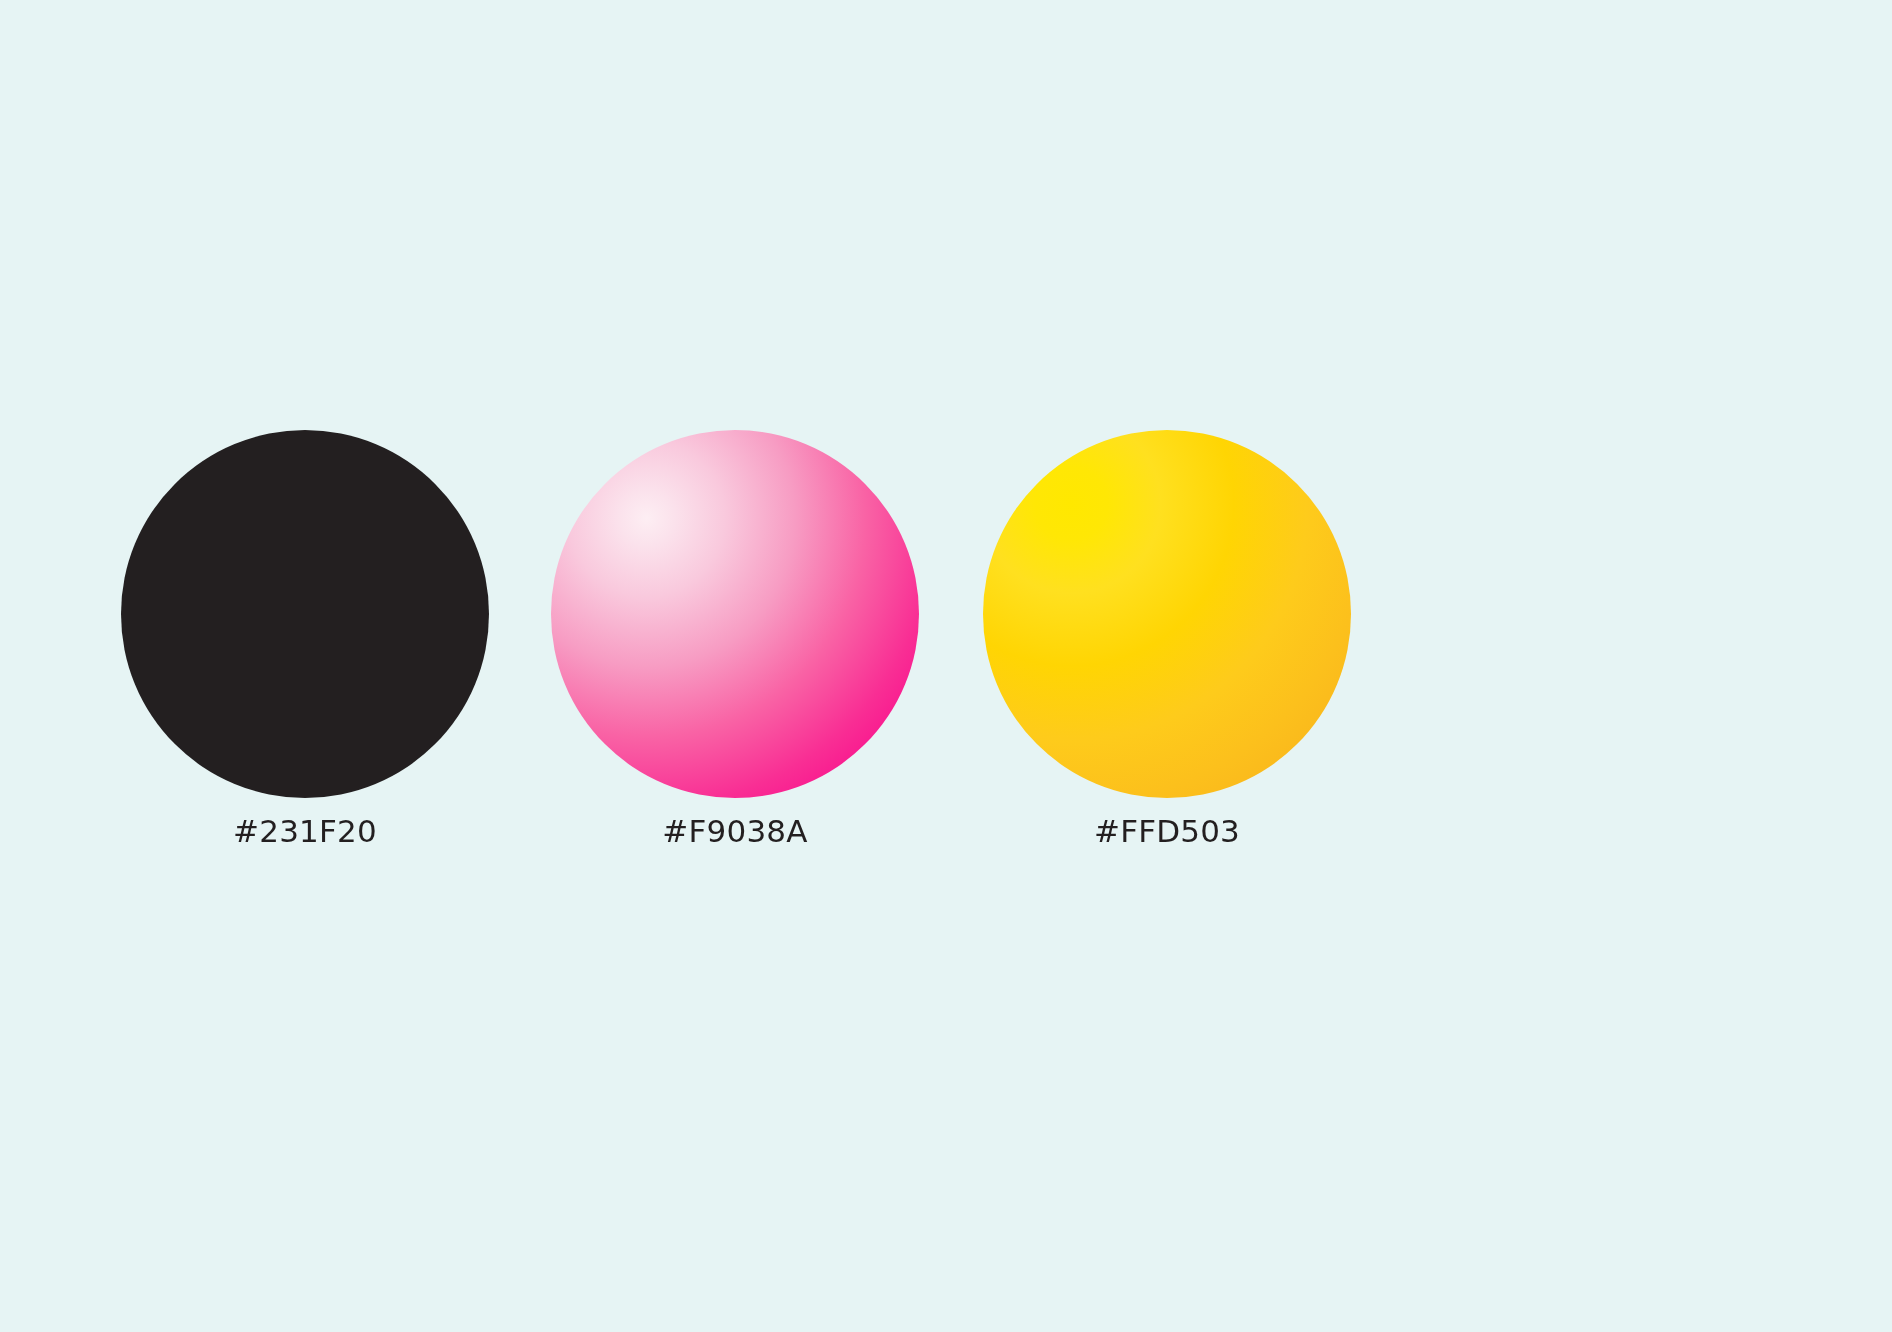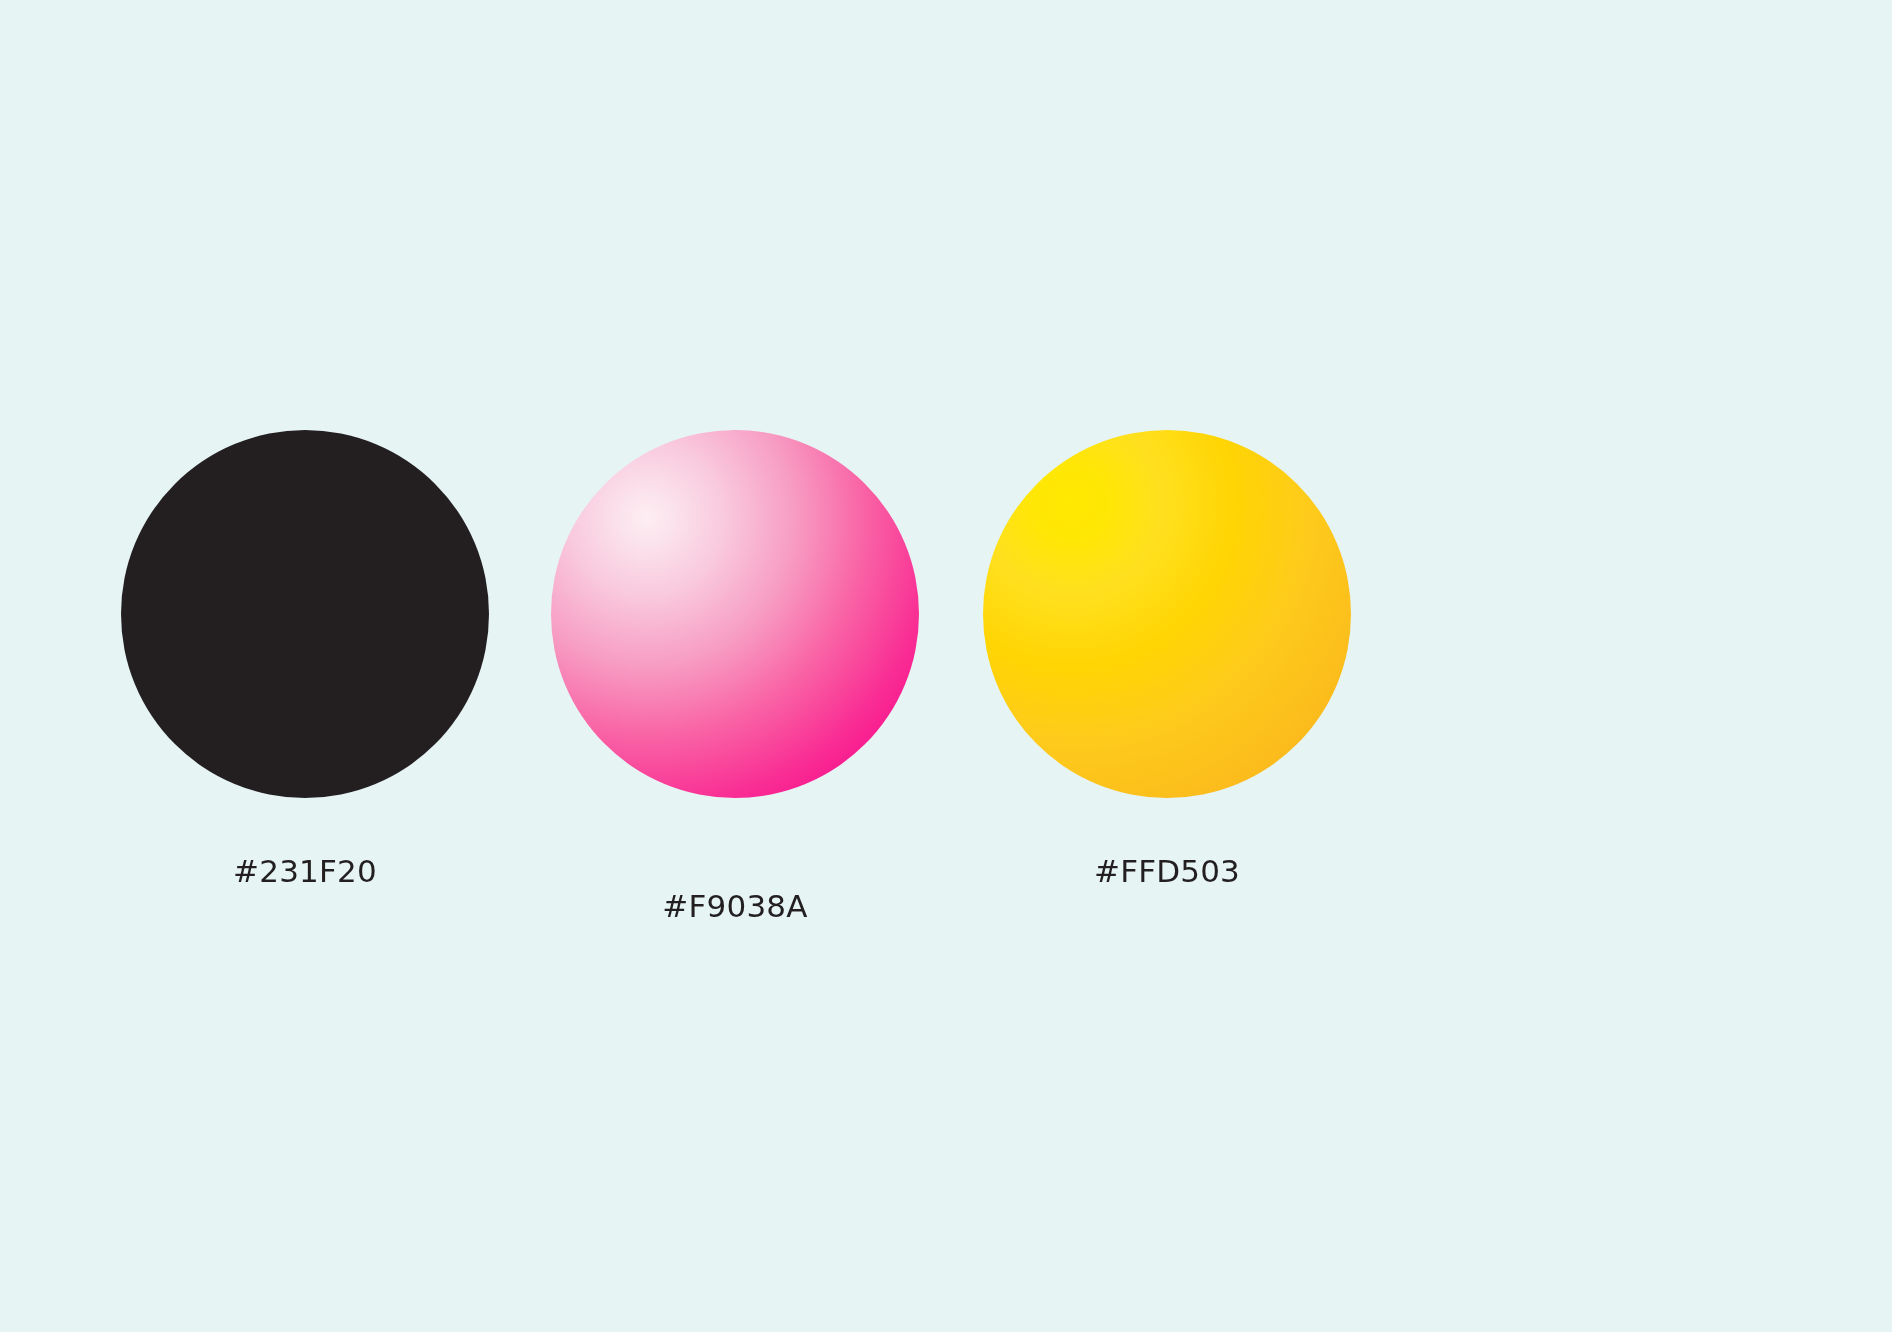--- a/index.html
+++ b/index.html
@@ -23,21 +23,21 @@
   .swatch {
     position: absolute;
     top: 430px;
     width: 380px;
     display: flex;
     flex-direction: column;
     align-items: center;
   }
 
   .swatch-1 { left: 115px; }
-  .swatch-2 { left: 545px; gap: 35px; }
+  .swatch-2 { left: 545px; }
   .swatch-3 { left: 977px; justify-content: flex-end; }
   .swatch-4 { left: 1407px; }
 
   .sphere {
     width: 368px;
     height: 368px;
     border-radius: 50%;
     flex: 0 0 auto;
   }
 
@@ -82,21 +82,21 @@
         #bcdfe8 8%,
         #a6d4e4 20%,
         #7fc0dd 35%,
         #52a7d3 52%,
         #2a8fca 70%,
         #0d7cc0 86%,
         #0a72b8 100%);
   }
 
   .swatch-label {
-    margin-top: 56px;
+    margin-top: 16px;
     font-size: 31px;
     line-height: 1.1;
     letter-spacing: 0.2px;
     color: #231f20;
     white-space: nowrap;
     text-align: center;
   }
 </style>
 </head>
 <body>

